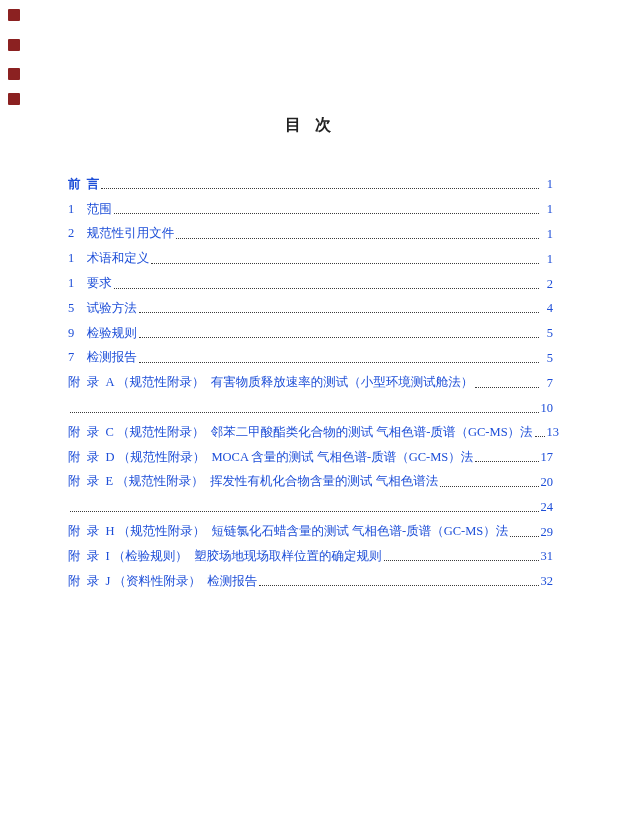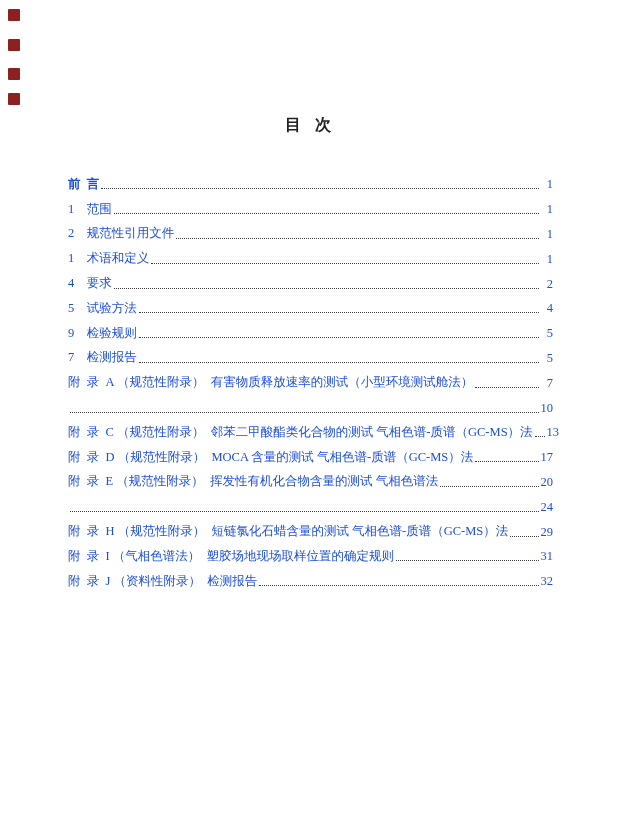--- a/index.html
+++ b/index.html
@@ -109,21 +109,21 @@
       <span class="pg">1</span>
     </div>
 
     <div class="toc-row">
       <span class="toc-text">1    术语和定义</span>
       <span class="dots"></span>
       <span class="pg">1</span>
     </div>
 
     <div class="toc-row">
-      <span class="toc-text">4    要求</span>
+      <span class="toc-text">1    要求</span>
       <span class="dots"></span>
       <span class="pg">2</span>
     </div>
 
     <div class="toc-row">
       <span class="toc-text">5    试验方法</span>
       <span class="dots"></span>
       <span class="pg">4</span>
     </div>
 
@@ -174,21 +174,21 @@
     </div>
 
 
     <div class="toc-row">
       <span class="toc-text">附  录  H （规范性附录）  短链氯化石蜡含量的测试 气相色谱-质谱（GC-MS）法</span>
       <span class="dots"></span>
       <span class="pg">29</span>
     </div>
 
     <div class="toc-row">
-      <span class="toc-text">附  录  I （气相色谱法）  塑胶场地现场取样位置的确定规则</span>
+      <span class="toc-text">附  录  I （检验规则）  塑胶场地现场取样位置的确定规则</span>
       <span class="dots"></span>
       <span class="pg">31</span>
     </div>
 
     <div class="toc-row">
       <span class="toc-text">附  录  J （资料性附录）  检测报告</span>
       <span class="dots"></span>
       <span class="pg">32</span>
     </div>
   </div>

